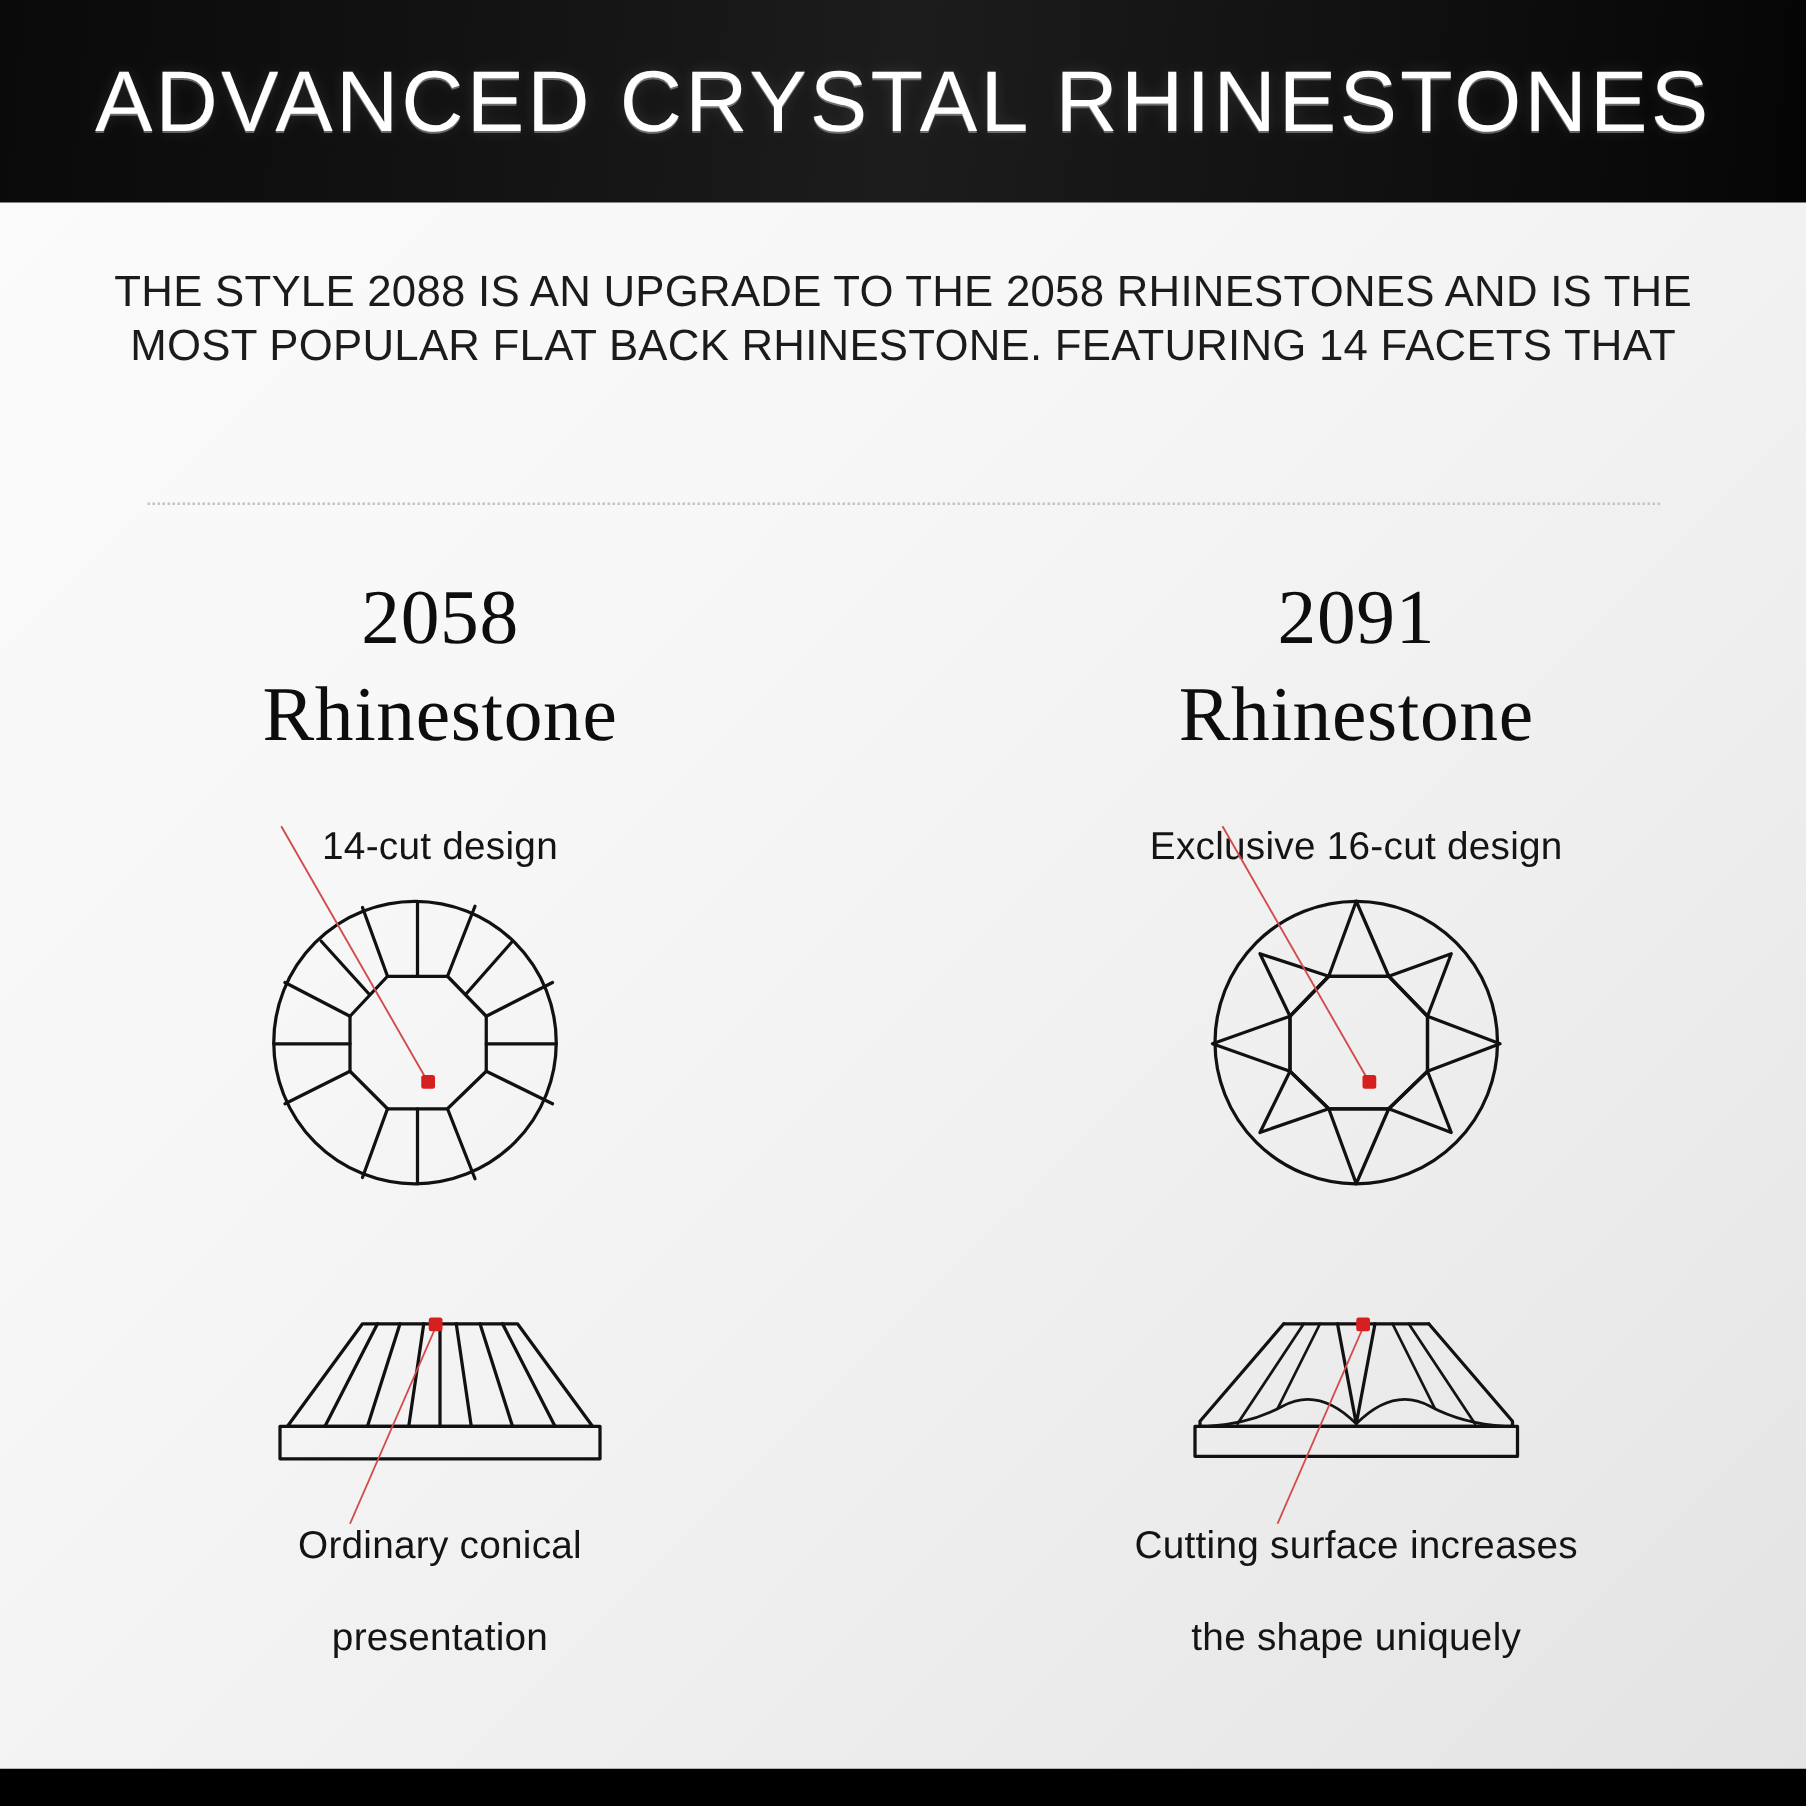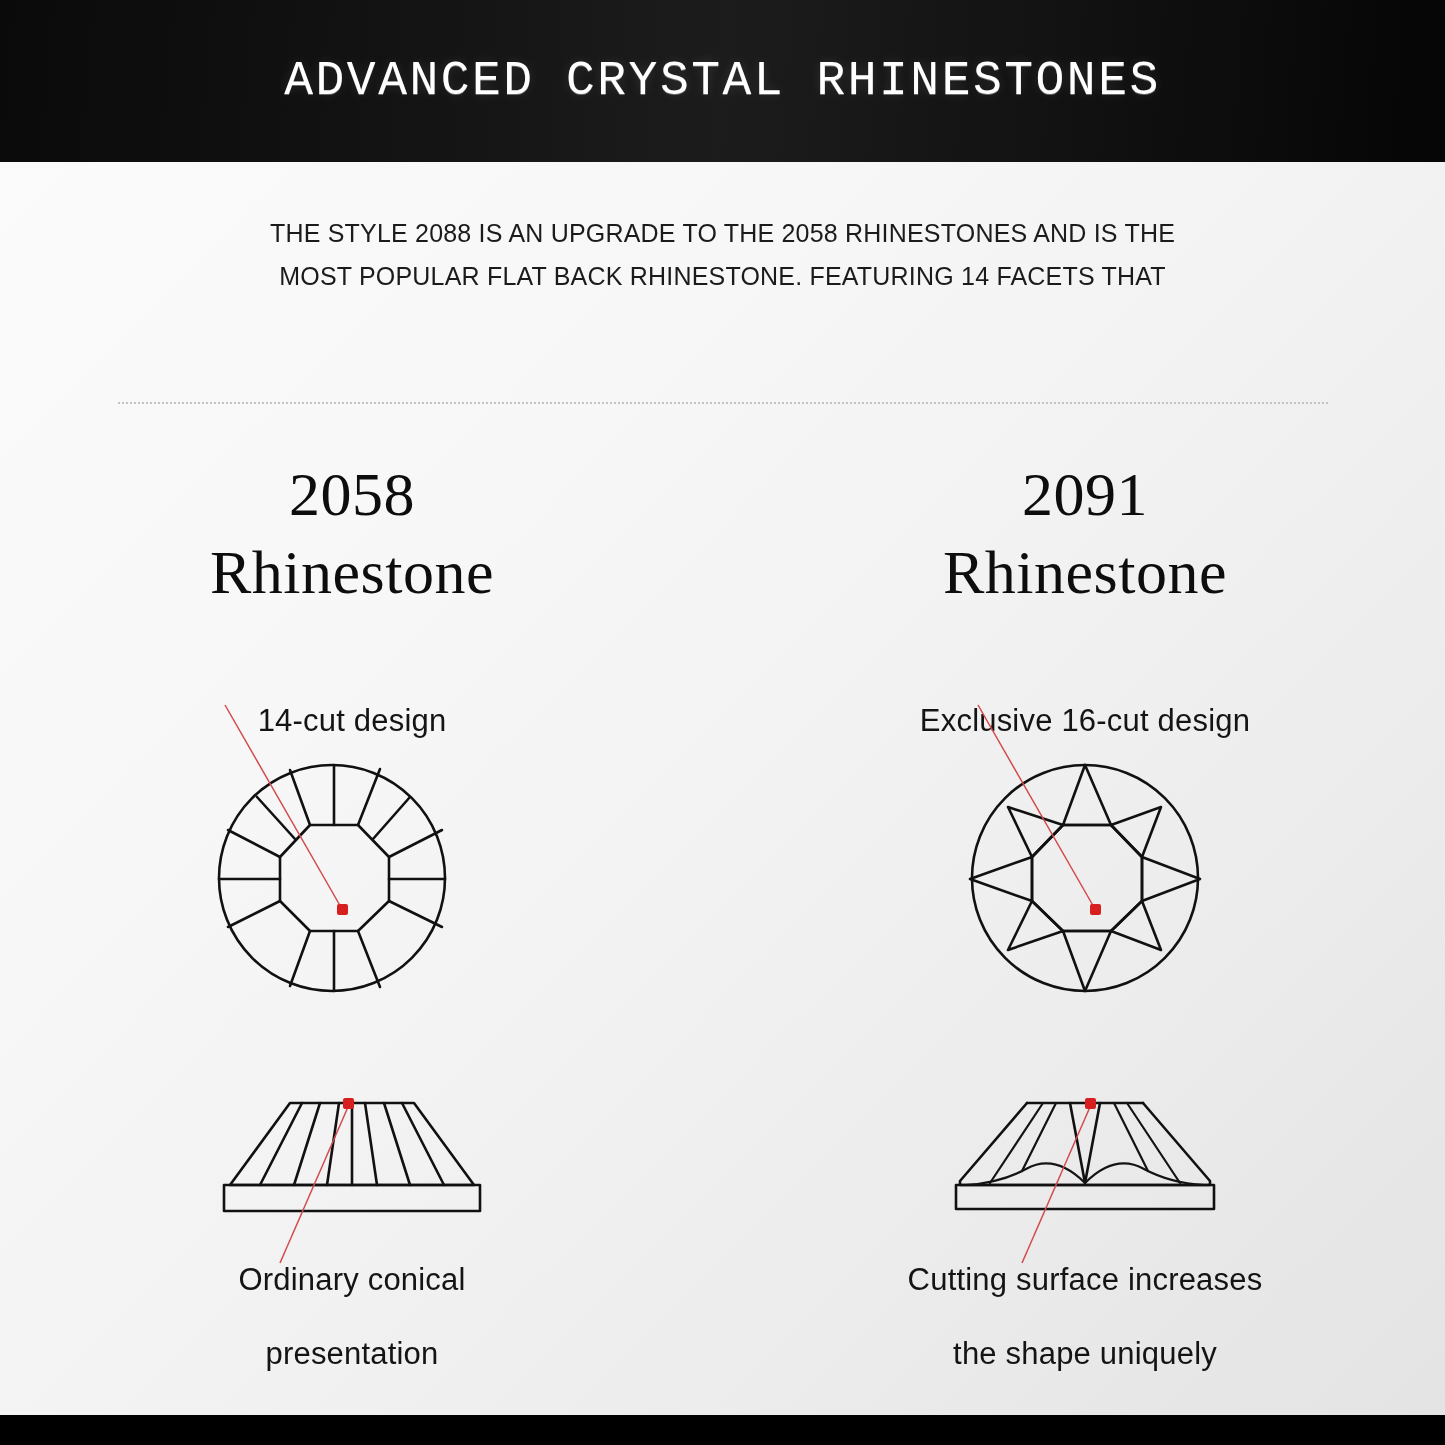--- a/index.html
+++ b/index.html
@@ -15,35 +15,35 @@
     overflow:hidden;
   }
 
   
   .header-banner{
     position:absolute;left:0;top:0;width:1445px;height:162px;
     background:linear-gradient(95deg,#0a0a0a 0%,#121212 25%,#1c1c1c 50%,#111 75%,#050505 100%);
     display:flex;align-items:center;justify-content:center;
   }
   .header-title{
-    font-family:Liberation Mono, monospace;
+    font-family:Liberation Sans, sans-serif;
     color:#ffffff;
-    font-size:48px;
+    font-size:69px;
     letter-spacing:2.5px;
     font-weight:400;
     white-space:nowrap;
     text-shadow:0 1px 0 rgba(255,255,255,.35), 0 0 12px rgba(255,255,255,.12);
   }
 
   
   .intro{
     position:absolute;left:90px;top:212px;width:1265px;
     text-align:center;
     color:#1b1b1b;
-    font-size:25px;
+    font-size:35px;
     line-height:43px;
     letter-spacing:.2px;
   }
   .intro div{white-space:nowrap;}
 
   
   .divider{
     position:absolute;left:118px;top:402px;width:1210px;height:2px;
     border-top:2px dotted #c3c3c6;
   }
@@ -62,21 +62,21 @@
     font-weight:400;
     letter-spacing:.5px;
   }
   .col-title .line2{display:block;}
 
   .annot-label{
     text-align:center;
     color:#141414;
     font-size:31px;
     letter-spacing:.2px;
-    margin-top:92px;
+    margin-top:48px;
   }
 
   .figure-top{
     position:relative;width:100%;height:260px;margin-top:14px;
   }
   .figure-side{
     position:relative;width:100%;height:140px;margin-top:72px;
   }
 
   .caption{

